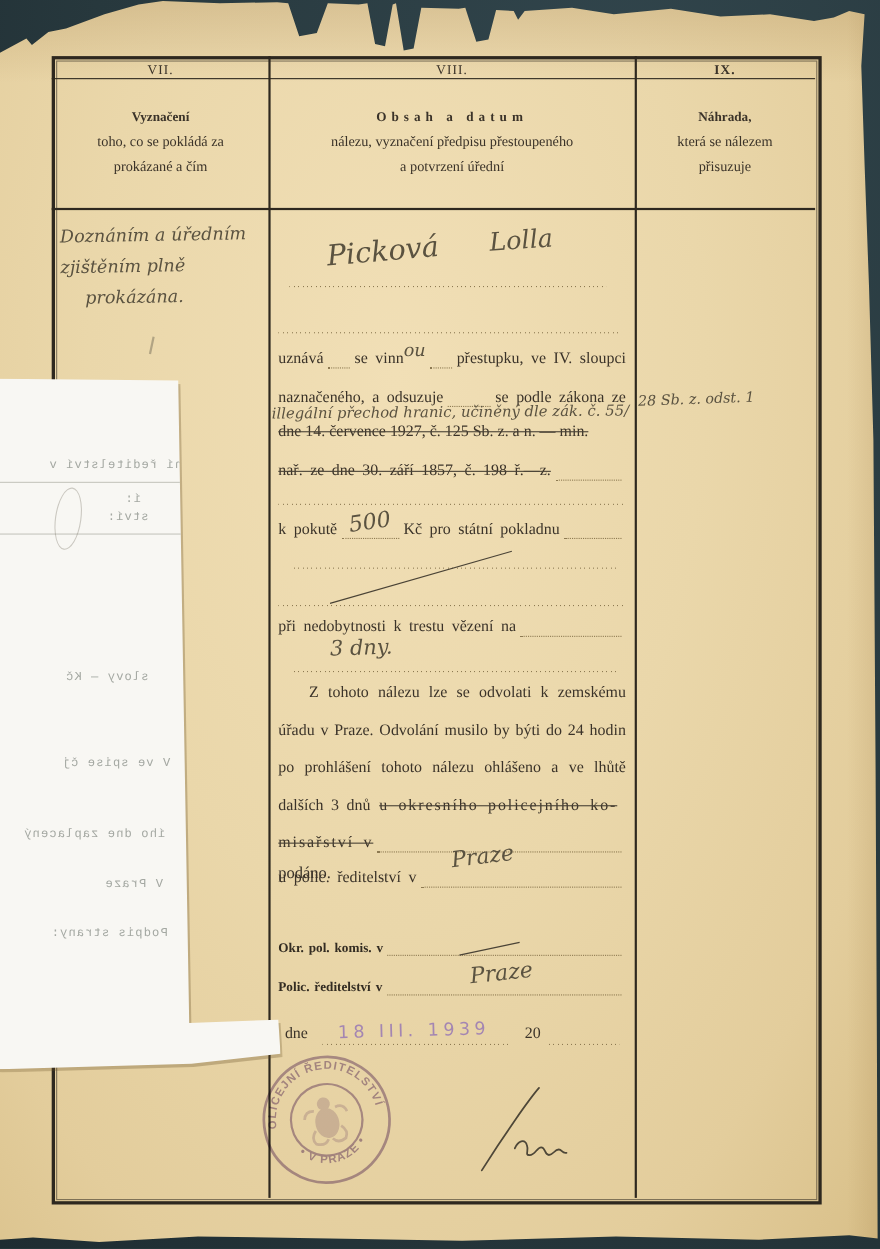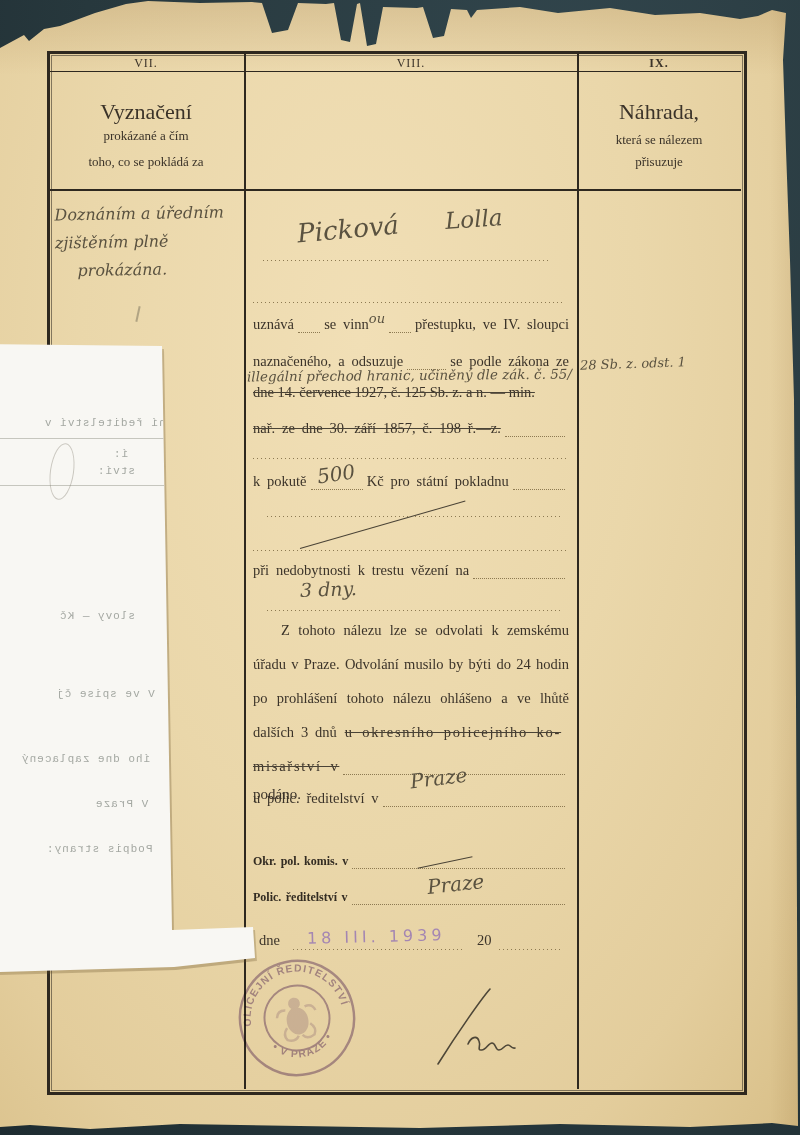--- a/index.html
+++ b/index.html
@@ -15,34 +15,34 @@
     background:linear-gradient(180deg, rgba(135,95,40,.20), rgba(135,95,40,0) 75px),
                linear-gradient(270deg, rgba(135,95,40,.15), rgba(135,95,40,0) 30px);}
   
   .frame{position:absolute;left:47px;top:51px;width:694px;height:1038px;border:3px solid #2e281f;}
   .frame::after{content:'';position:absolute;inset:1px;border:1px solid rgba(46,40,31,.55);}
   .vline{position:absolute;top:51px;height:1038px;width:2px;background:#2e281f;}
   .hline{position:absolute;left:47px;width:694px;background:#2e281f;}
   
   .print{font-family:"Liberation Serif","DejaVu Serif",serif;color:#3b3329;}
   .roman{position:absolute;top:56px;text-align:center;font-size:12px;letter-spacing:1px;color:#3b3329;}
-  .coltitle{font-weight:normal;font-size:22px;}
+  .coltitle{font-weight:bold;font-size:12px;}
   .colsub{font-size:13px;line-height:22px;}
   .hdr{position:absolute;text-align:center;color:#3b3329;}
   .line{position:absolute;display:flex;align-items:flex-end;font-size:14.5px;white-space:nowrap;color:#3b3329;word-spacing:.22em;}
   .just{position:absolute;width:316px;font-size:14.5px;color:#3b3329;text-align:justify;text-align-last:justify;white-space:nowrap;}
   .ld{flex:1 1 auto;min-width:10px;border-bottom:1px dotted #8d7a52;height:3px;margin:0 4px;}
   .dot{position:absolute;height:1px;background-image:repeating-linear-gradient(90deg,#8d7a52 0 1px,transparent 1px 4px);}
   .strike{text-decoration:line-through;text-decoration-thickness:1px;text-decoration-color:#4a4336;}
   .sp{letter-spacing:.12em;}
   .boldline{font-weight:bold;font-size:12px;color:#332c22;word-spacing:.12em;}
   
   .hw{font-family:"DejaVu Serif",serif;font-style:italic;color:#5a5240;}
   .hwbig{font-size:26px;}
-  .sup{font-size:13px;position:relative;top:-7px;}
+  .sup{font-size:16px;position:relative;top:-7px;}
   .slash{position:absolute;border-top:1.5px solid #4a4336;}
   .pencil-tick{position:absolute;left:137px;top:306px;width:2px;height:16px;background:rgba(90,85,70,.4);transform:rotate(12deg);}
   
   .datestamp{position:absolute;font-family:"DejaVu Sans",sans-serif;font-size:16px;letter-spacing:4px;color:#9d7eb4;opacity:.9;transform:rotate(-1.5deg);}
   .roundstamp{position:absolute;left:236px;top:957px;width:122px;height:122px;transform:rotate(-12deg);opacity:.62;mix-blend-mode:multiply;z-index:3;}
   
   .signature{position:absolute;left:424px;top:986px;z-index:3;}
   
   .overlay-shadow{position:absolute;left:-30px;top:346px;width:290px;height:632px;z-index:5;
     background:rgba(100,75,35,.30);filter:blur(4px);
@@ -66,22 +66,27 @@
     <div class="vline" style="left:577px;"></div>
     <div class="hline" style="top:71px;height:1px;"></div>
     <div class="hline" style="top:189px;height:2px;"></div>
 
     <div class="roman print" style="left:47px;width:198px;">VII.</div>
     <div class="roman print" style="left:245px;width:332px;">VIII.</div>
     <div class="roman print" style="left:577px;width:164px;font-weight:bold;">IX.</div>
 
     <div class="hdr" style="left:57px;top:99px;width:178px;">
       <div class="coltitle">Vyznačení</div>
+      <div class="colsub" style="margin-top:4px;">toho, co se pokládá za</div>
       <div class="colsub">prokázané a čím</div>
-      <div class="colsub" style="margin-top:4px;">toho, co se pokládá za</div>
+    </div>
+    <div class="hdr" style="left:255px;top:99px;width:312px;">
+      <div class="coltitle" style="letter-spacing:.38em;">Obsah a datum</div>
+      <div class="colsub" style="margin-top:4px;">nálezu, vyznačení předpisu přestoupeného</div>
+      <div class="colsub">a potvrzení úřední</div>
     </div>
     <div class="hdr" style="left:582px;top:99px;width:154px;">
       <div class="coltitle">Náhrada,</div>
       <div class="colsub" style="margin-top:4px;">která se nálezem</div>
       <div class="colsub">přisuzuje</div>
     </div>
 
     <div class="hw" style="position:absolute;left:55px;top:200px;font-size:16px;line-height:28px;transform:rotate(-1deg);">
       <div>Doznáním a úředním</div>
       <div>zjištěním plně</div>

